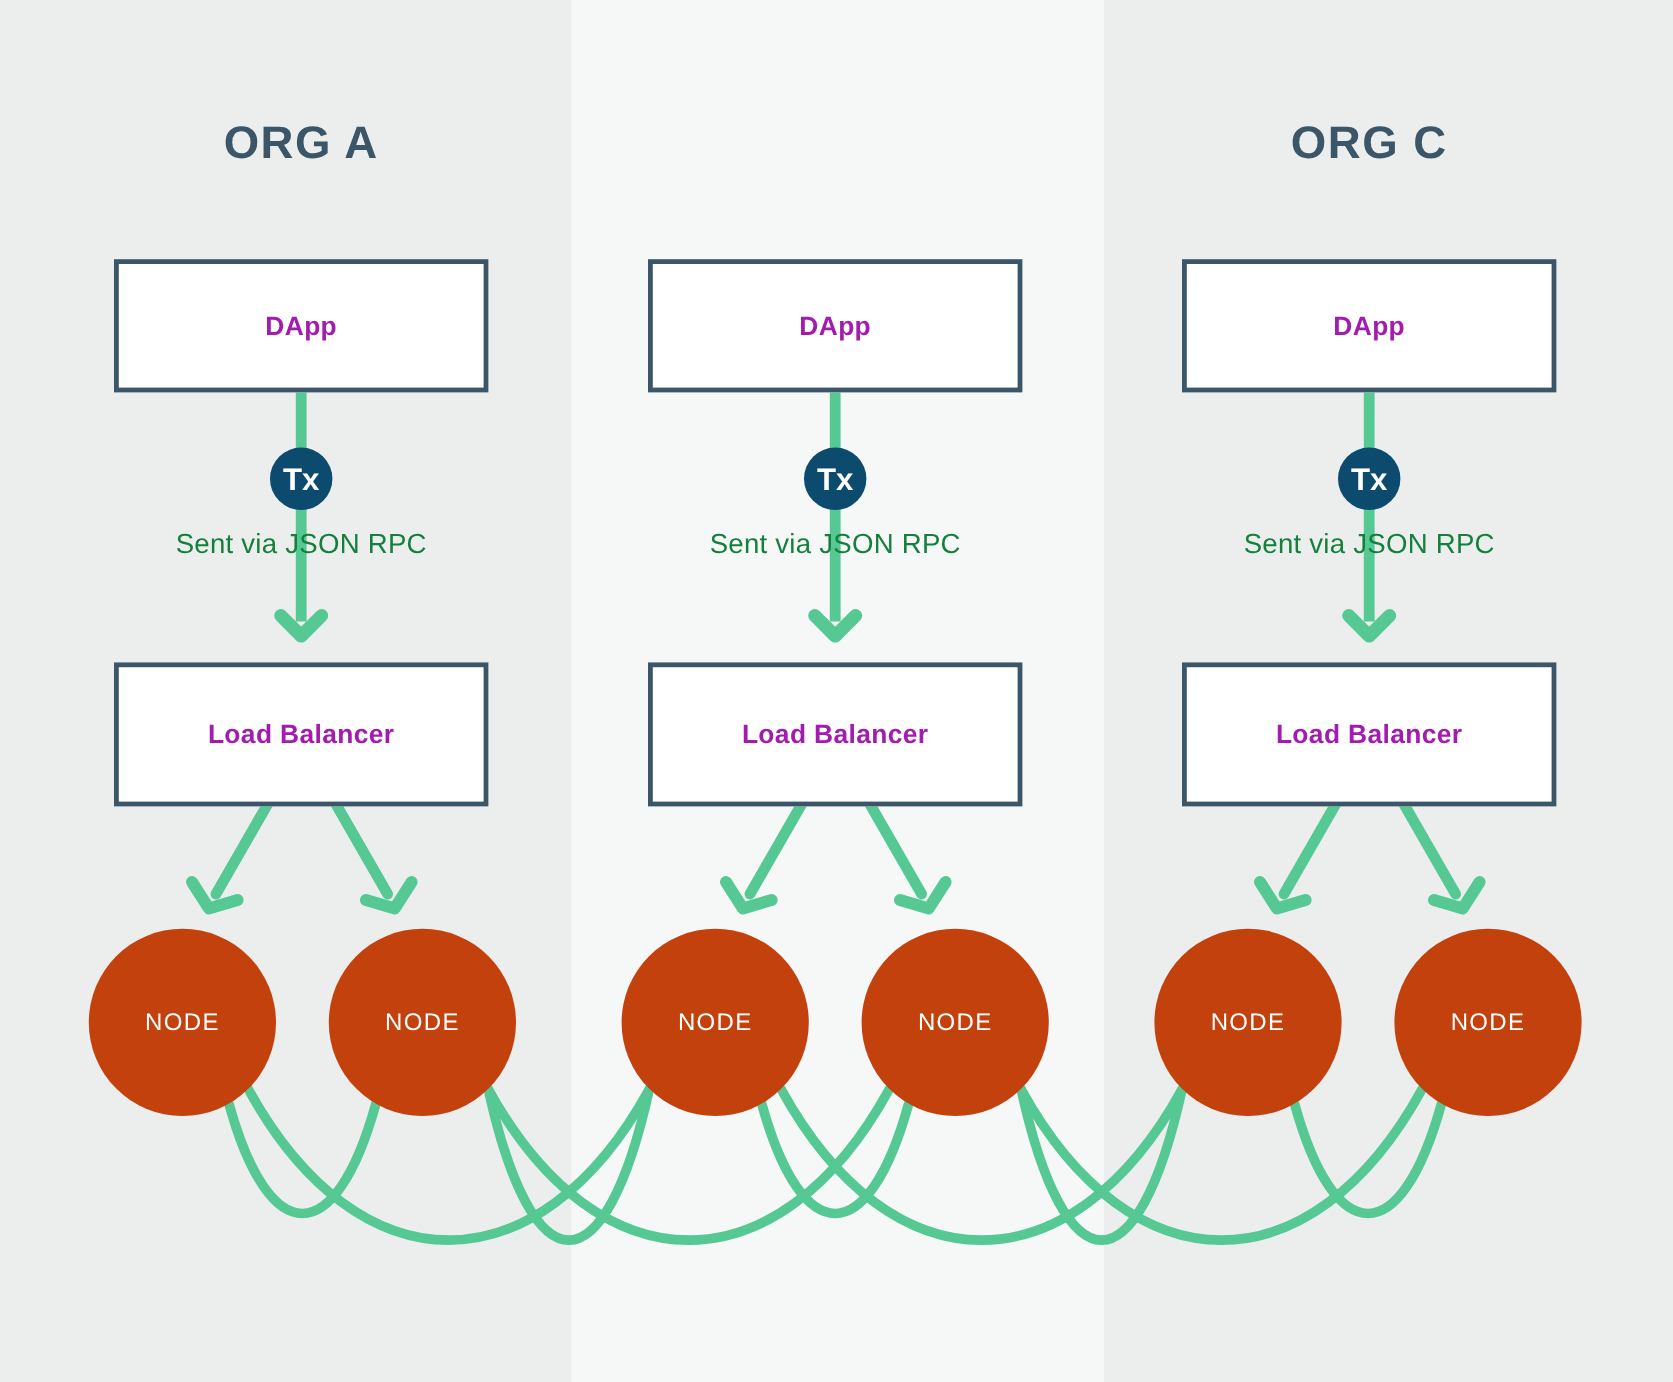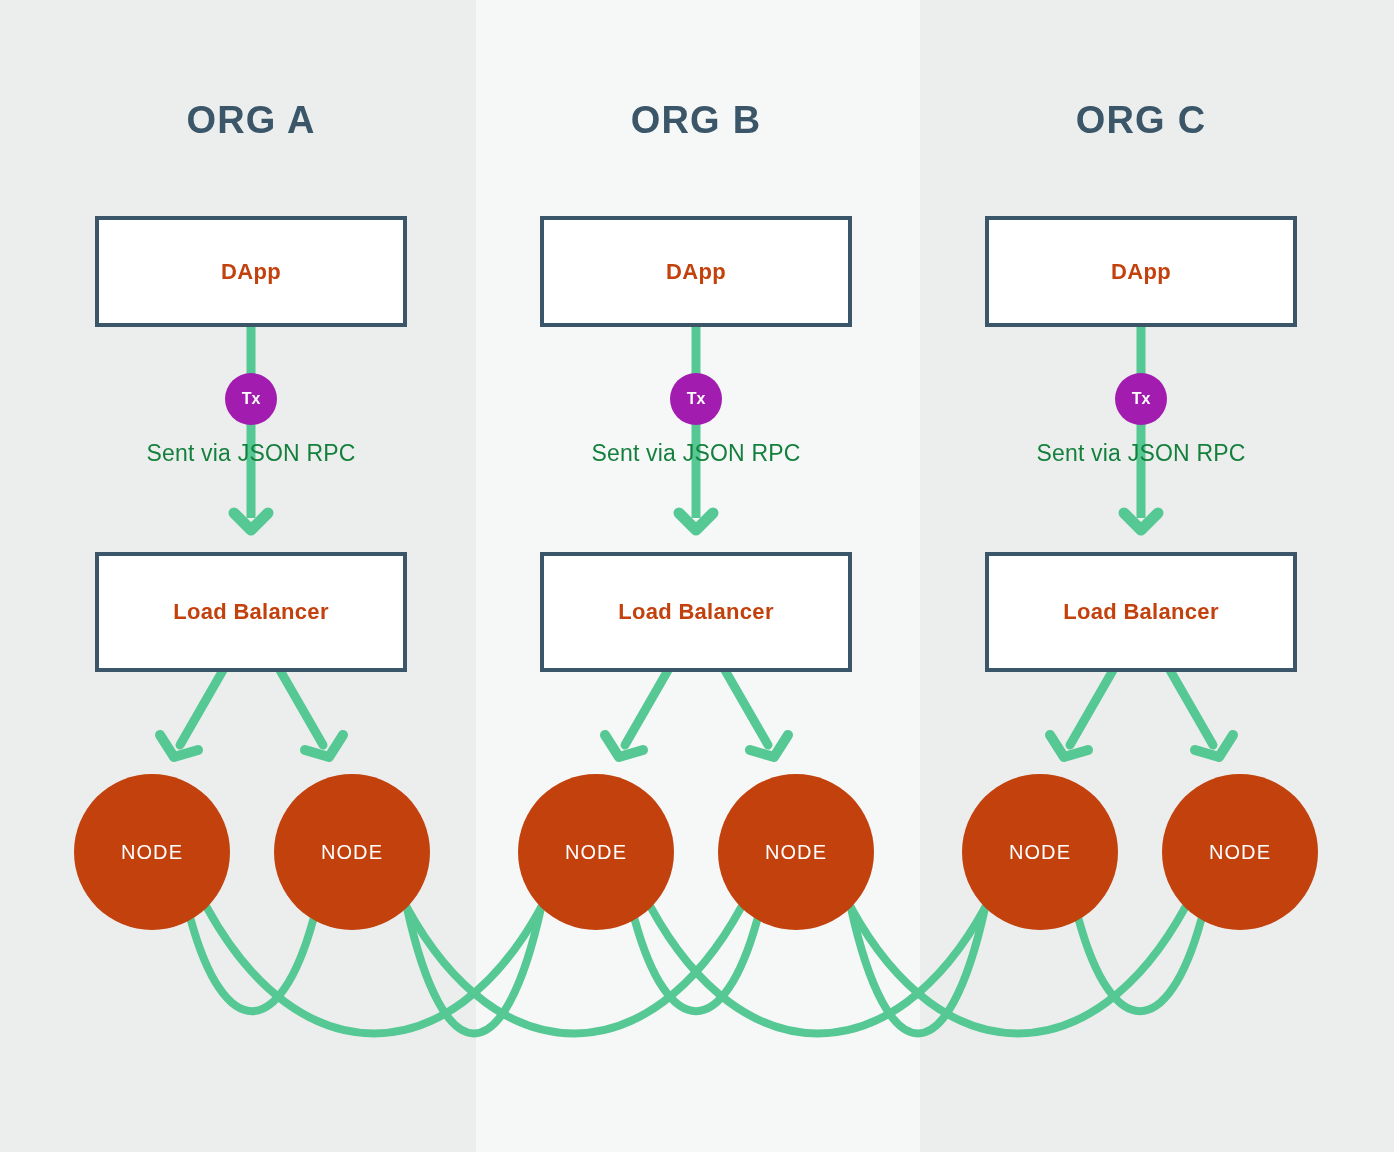--- a/index.html
+++ b/index.html
@@ -45,39 +45,39 @@
     color: #3b5668;
     top: 99px;
     width: 320px;
   }
 
   .box {
     position: absolute;
     box-sizing: border-box;
     background: #ffffff;
     border: 4px solid #3b5668;
-    color: #c2410c;
+    color: #a21caf;
     font-size: 22px;
     font-weight: bold;
     display: flex;
     align-items: center;
     justify-content: center;
     letter-spacing: 0.3px;
   }
   .box-dapp { top: 216px; height: 111px; width: 312px; }
   .box-lb   { top: 552px; height: 120px; width: 312px; }
 
   .tx-circle {
     position: absolute;
     width: 52px;
     height: 52px;
     border-radius: 50%;
-    background: #a21caf;
+    background: #0c4a6e;
     color: #ffffff;
-    font-size: 16px;
+    font-size: 26px;
     font-weight: bold;
     display: flex;
     align-items: center;
     justify-content: center;
     top: 373px;
   }
 
   .rpc-label {
     position: absolute;
     top: 440px;
@@ -171,21 +171,20 @@
   </svg>
 
   <div class="org-title" style="left:91px;">ORG A</div>
   <div class="box box-dapp" style="left:95px;">DApp</div>
   <div class="tx-circle" style="left:225px;">Tx</div>
   <div class="rpc-label" style="left:86px;">Sent via JSON RPC</div>
   <div class="box box-lb" style="left:95px;">Load Balancer</div>
   <div class="node" style="left:74px;">NODE</div>
   <div class="node" style="left:274px;">NODE</div>
 
-  <div class="org-title" style="left:536px;">ORG B</div>
   <div class="box box-dapp" style="left:540px;">DApp</div>
   <div class="tx-circle" style="left:670px;">Tx</div>
   <div class="rpc-label" style="left:531px;">Sent via JSON RPC</div>
   <div class="box box-lb" style="left:540px;">Load Balancer</div>
   <div class="node" style="left:518px;">NODE</div>
   <div class="node" style="left:718px;">NODE</div>
 
   <div class="org-title" style="left:981px;">ORG C</div>
   <div class="box box-dapp" style="left:985px;">DApp</div>
   <div class="tx-circle" style="left:1115px;">Tx</div>

